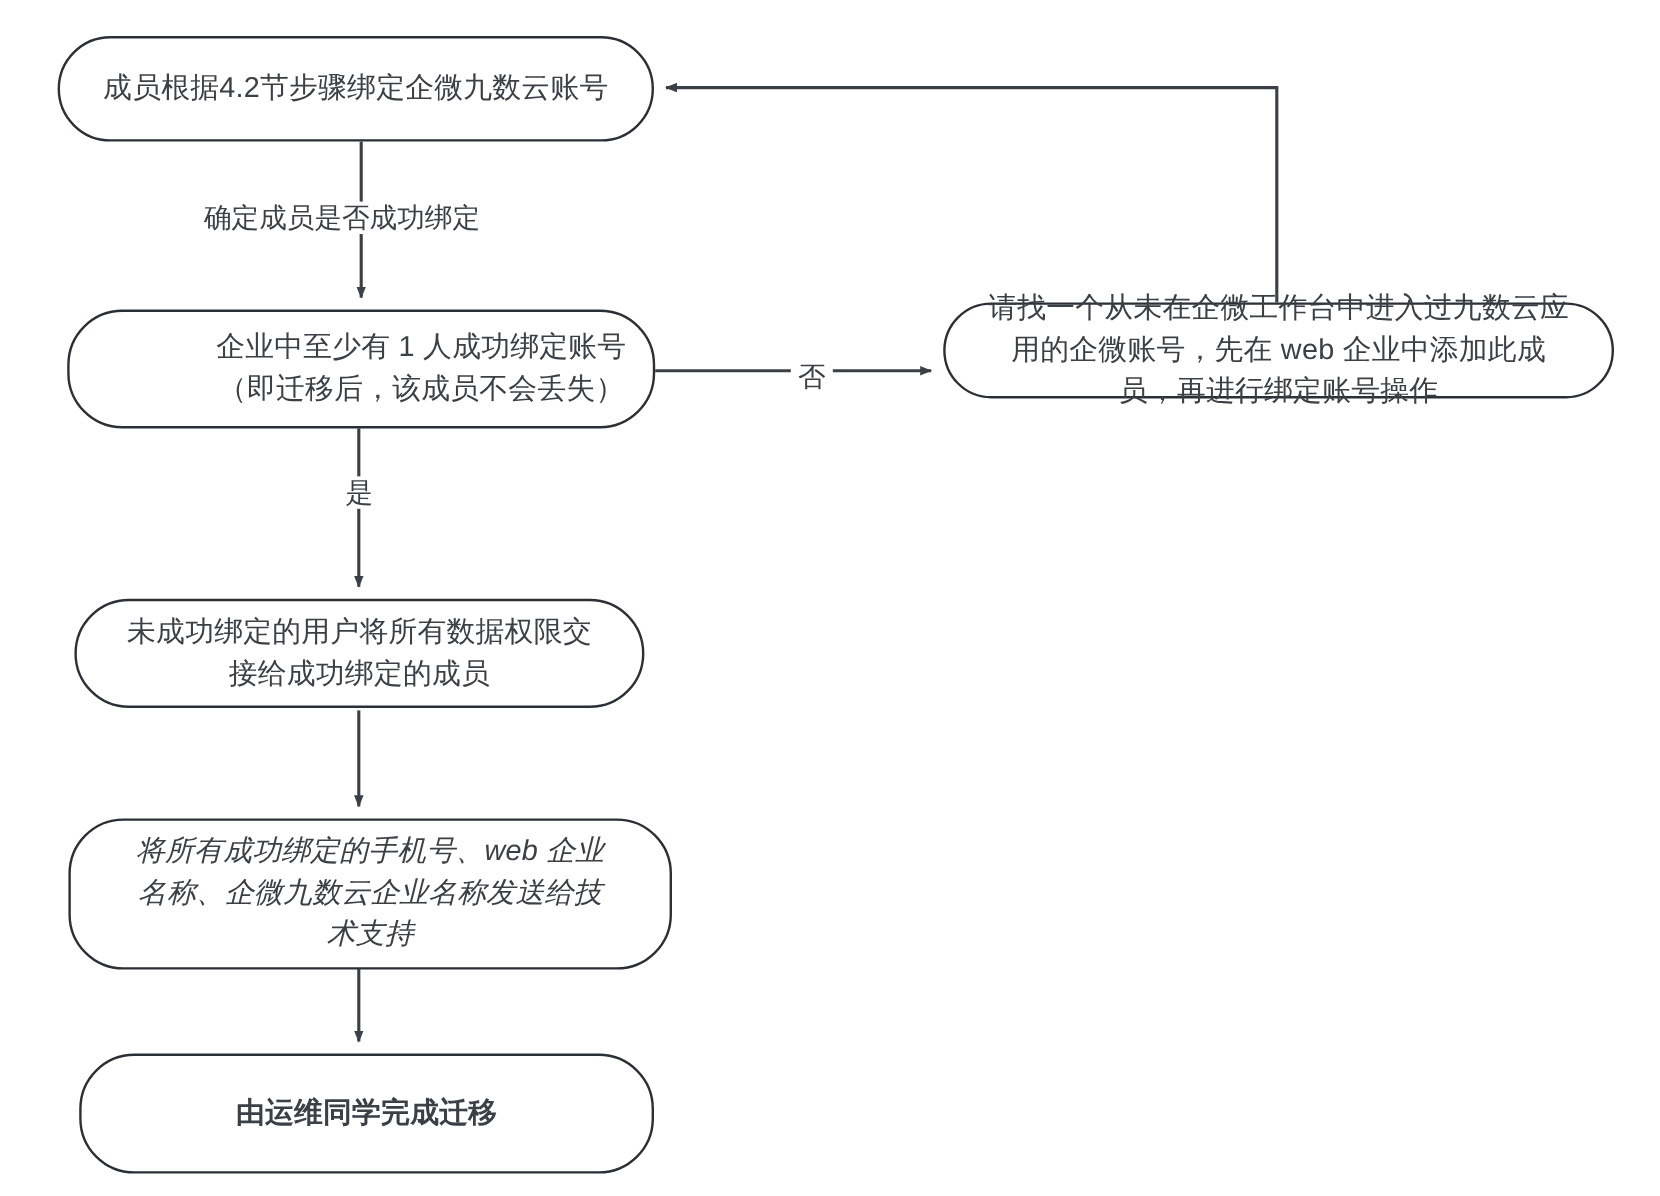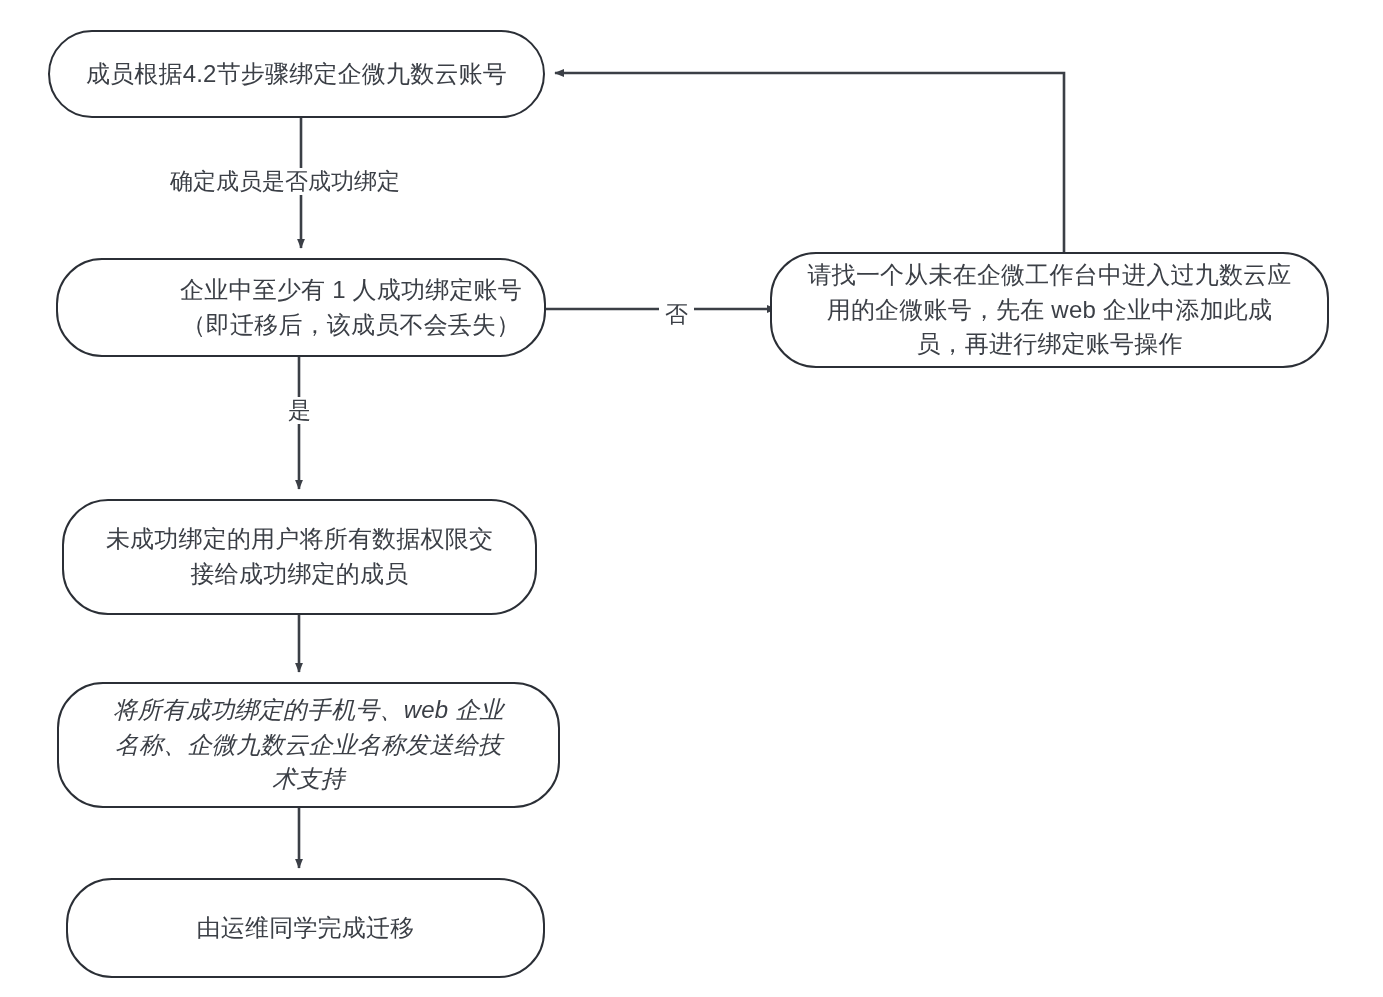--- a/index.html
+++ b/index.html
@@ -94,38 +94,38 @@
 
   <div class="node" style="left:48px; top:30px; width:497px; height:88px;">
     <span class="node-label">成员根据4.2节步骤绑定企微九数云账号</span>
   </div>
 
   <div class="node" style="left:56px; top:258px; width:490px; height:99px;justify-content:flex-end;">
     <span class="node-label">企业中至少有 1 人成功绑定账号
 （即迁移后，该成员不会丢失）</span>
   </div>
 
-  <div class="node" style="left:770px; top:252px; width:559px; height:116px;">
+  <div class="node" style="left:786px; top:252px; width:559px; height:80px;">
     <span class="node-label">请找一个从未在企微工作台中进入过九数云应
 用的企微账号，先在 web 企业中添加此成
 员，再进行绑定账号操作</span>
   </div>
 
-  <div class="node" style="left:62px; top:499px; width:475px; height:116px;">
+  <div class="node" style="left:62px; top:499px; width:475px; height:91px;">
     <span class="node-label">未成功绑定的用户将所有数据权限交
 接给成功绑定的成员</span>
   </div>
 
   <div class="node" style="left:57px; top:682px; width:503px; height:126px;font-style:italic;">
     <span class="node-label">将所有成功绑定的手机号、web 企业
 名称、企微九数云企业名称发送给技
 术支持</span>
   </div>
 
-  <div class="node" style="left:66px; top:878px; width:479px; height:100px;">
+  <div class="node" style="left:66px; top:878px; width:479px; height:100px;font-weight:bold;">
     <span class="node-label">由运维同学完成迁移</span>
   </div>
 
   <div class="edge-label" style="left:164px; top:168px;">确定成员是否成功绑定</div>
 
   <div class="edge-label" style="left:659px; top:301px;">否</div>
 
   <div class="edge-label" style="left:282px; top:397px;">是</div>
 
 </div>

